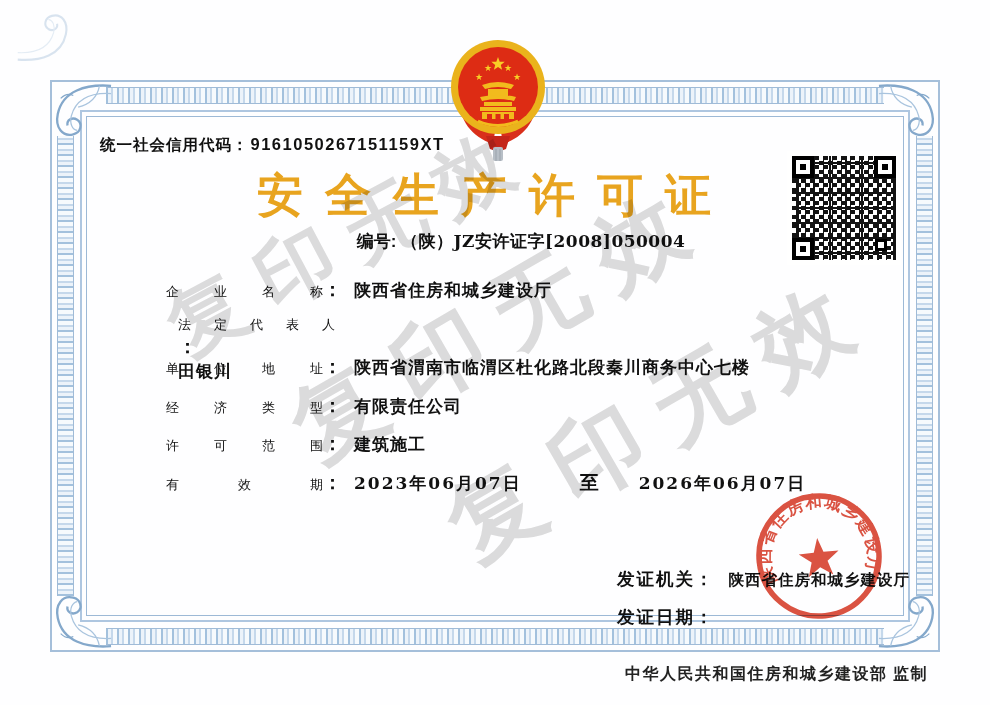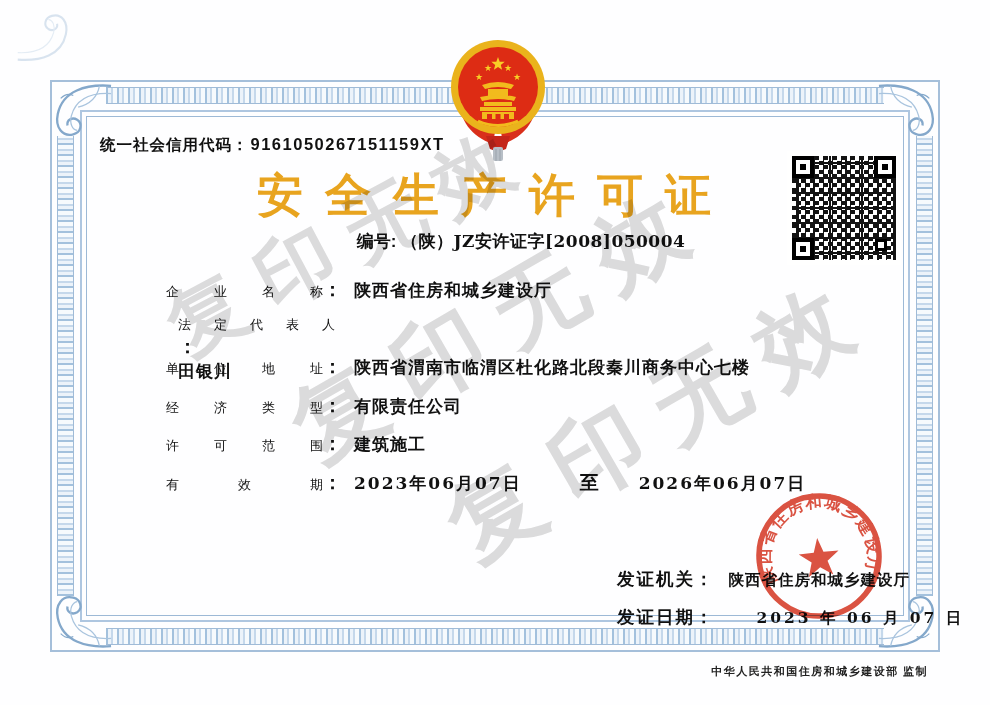--- a/index.html
+++ b/index.html
@@ -73,21 +73,21 @@
               white-space:nowrap;z-index:3;margin-top:36px;}
   .ir1{top:531px;} .ir2{top:569px;gap:28px;}
   .ilabel{font-size:17.5px;font-weight:bold;letter-spacing:2px;}
   .ivalue{margin-left:14px;font-family:"Liberation Serif","DejaVu Serif",serif;
           font-size:15.5px;font-weight:bold;letter-spacing:1px;}
   .ivalue.idate{font-family:"DejaVu Serif","Liberation Serif",serif;letter-spacing:3px;}
   
   .seal{position:absolute;left:749px;top:486px;width:140px;height:140px;z-index:6;
         opacity:.88;mix-blend-mode:multiply;transform:rotate(-6deg);}
   .footer{position:absolute;right:62px;top:664px;z-index:3;
-          font-family:"Liberation Serif","DejaVu Serif",serif;font-size:11px;
+          font-family:"Liberation Serif","DejaVu Serif",serif;font-size:16px;
           font-weight:bold;letter-spacing:1.5px;color:#222;}
 </style>
 </head>
 <body>
 
 <div class="cert">
 
   <svg class="corner-artifact" viewBox="0 0 64 64">
     <path d="M62,5 C36,3 12,10 7,34 C4,48 12,58 23,55 C31,53 33,44 27,40 C22,37 16,40 17,46" fill="none" stroke="#84a8cb" stroke-width="2.4"></path>
     <path d="M62,13 C42,12 26,18 21,36 C19,44 22,50 27,51" fill="none" stroke="#a9c4de" stroke-width="1.3"></path>
@@ -209,21 +209,20 @@
       <span class="fvalue vdate d2">2026年06月07日</span>
     </div>
   </div>
 
   <div class="issuer-row ir1">
     <span class="ilabel">发证机关：</span>
     <span class="ivalue">陕西省住房和城乡建设厅</span>
   </div>
   <div class="issuer-row ir2">
     <span class="ilabel">发证日期：</span>
-    <span class="ivalue idate">2023 年 06 月 07 日</span>
   </div>
 
   <svg class="seal" viewBox="0 0 140 140">
     <defs>
       <path id="sealArc" d="M 25.6 90.7 A 49 49 0 1 1 114.4 90.7" fill="none"></path>
     </defs>
     <circle cx="70" cy="70" r="60" fill="none" stroke="#d63b28" stroke-width="5.5"></circle>
     <polygon points="70,52 74.9,66.2 90,66.5 78,75.6 82.3,90 70,81.4 57.7,90 62,75.6 50,66.5 65.1,66.2" fill="#d63b28"></polygon>
     <text font-size="16.5" font-weight="bold" fill="#d63b28" letter-spacing="1.5">
       <textPath href="#sealArc">陕西省住房和城乡建设厅</textPath>

